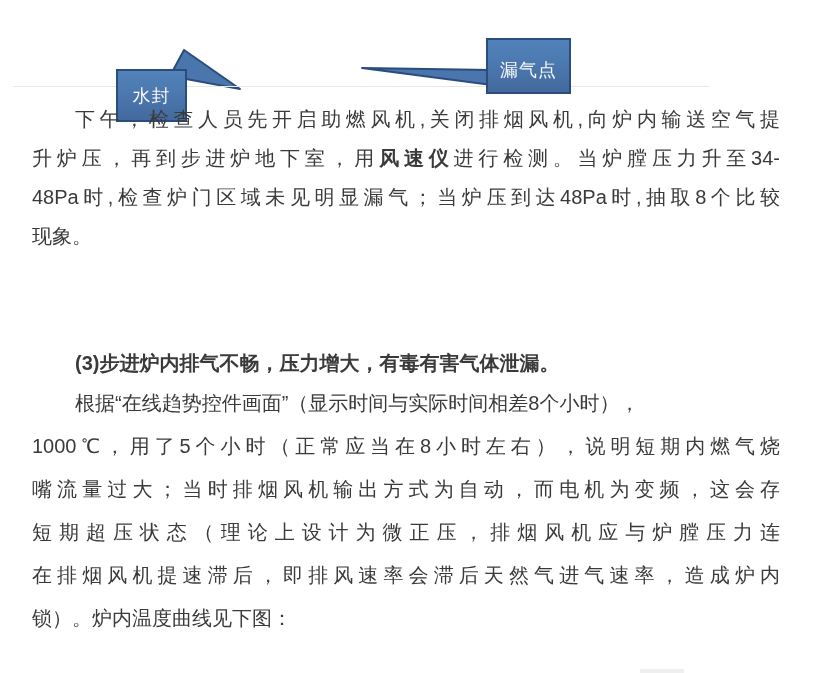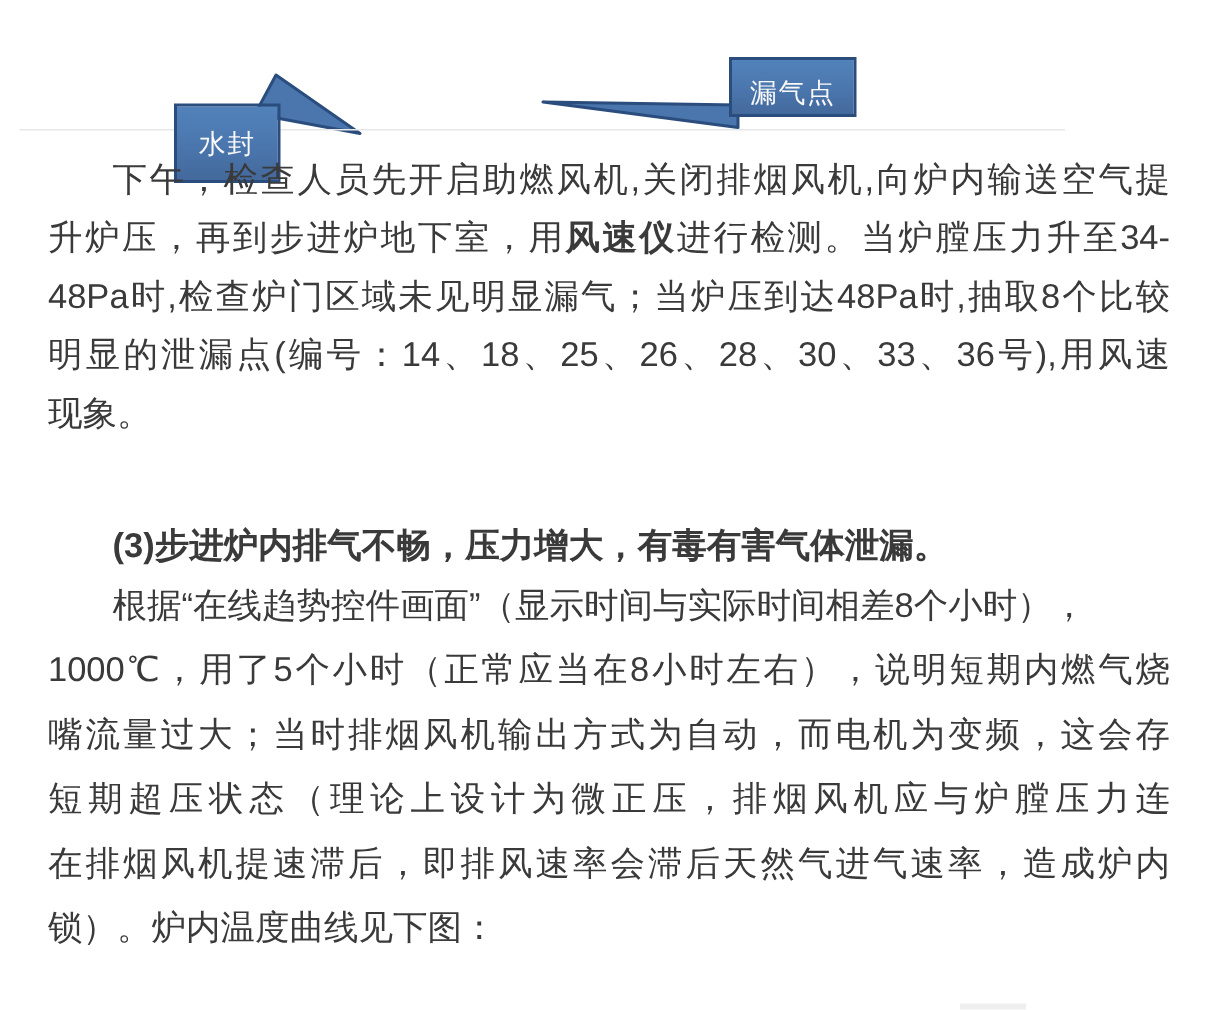--- a/index.html
+++ b/index.html
@@ -14,26 +14,26 @@
     position:absolute;
     background:linear-gradient(180deg,#5282ba 0%,#4a76ad 55%,#44699c 100%);
     border:2px solid #2a4d7d;
     display:flex;align-items:center;justify-content:center;
     color:#f8f8f8;
     font-size:18px;
     letter-spacing:1px;
     box-sizing:border-box;
   }
   .callout-water{left:116px;top:25px;width:71px;height:53px;margin-top:44px;}
-  .callout-leak{left:486px;top:38px;width:85px;height:40px;padding-top:7px;}
+  .callout-leak{left:486px;top:38px;width:85px;height:56px;padding-top:7px;}
   
   .img-divider{position:absolute;left:13px;top:86px;width:697px;height:1px;background:#e7e7ea;}
   .next-img-edge{position:absolute;left:640px;top:669px;width:44px;height:4px;background:#efeff0;}
   
-  .doc{position:absolute;left:32px;width:748px;color:#3a3a3a;font-size:23px;}
+  .doc{position:absolute;left:32px;width:748px;color:#3a3a3a;font-size:20px;}
   .p1{top:100px;}
   .p1 .line{height:39px;line-height:39px;}
   .heading{top:344px;height:39px;line-height:39px;font-weight:bold;text-indent:43px;}
   .p2{top:382px;}
   .p2 .line{height:43px;line-height:43px;}
   .line{width:748px;}
   .j{text-align:justify;text-align-last:justify;}
   .indent{text-indent:43px;}
   b{font-weight:bold;}
 </style>
@@ -51,21 +51,20 @@
   <span>水封</span>
 </div>
 <div class="callout-box callout-leak">
   <span>漏气点</span>
 </div>
 
 <div class="doc p1">
   <div class="line j indent">下午，检查人员先开启助燃风机,关闭排烟风机,向炉内输送空气提</div>
   <div class="line j"><span>升炉压，再到步进炉地下室，用</span><b>风速仪</b><span>进行检测。当炉膛压力升至34-</span></div>
   <div class="line j">48Pa时,检查炉门区域未见明显漏气；当炉压到达48Pa时,抽取8个比较</div>
-  <div class="line j">明显的泄漏点(编号：14、18、25、26、28、30、33、36号),用风速</div>
   <div class="line">现象。</div>
 </div>
 
 <div class="doc heading">(3)步进炉内排气不畅，压力增大，有毒有害气体泄漏。</div>
 
 <div class="doc p2">
   <div class="line indent">根据“在线趋势控件画面”（显示时间与实际时间相差8个小时），</div>
   <div class="line j">1000℃，用了5个小时（正常应当在8小时左右），说明短期内燃气烧</div>
   <div class="line j">嘴流量过大；当时排烟风机输出方式为自动，而电机为变频，这会存</div>
   <div class="line j">短期超压状态（理论上设计为微正压，排烟风机应与炉膛压力连</div>

